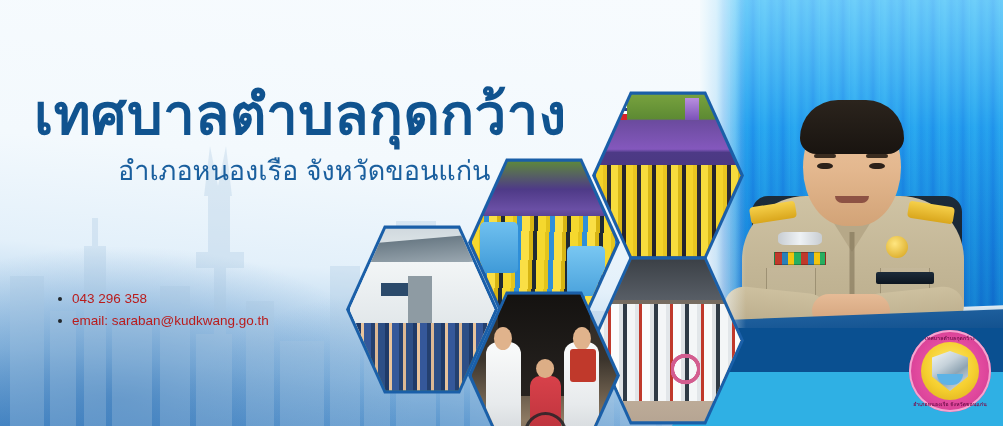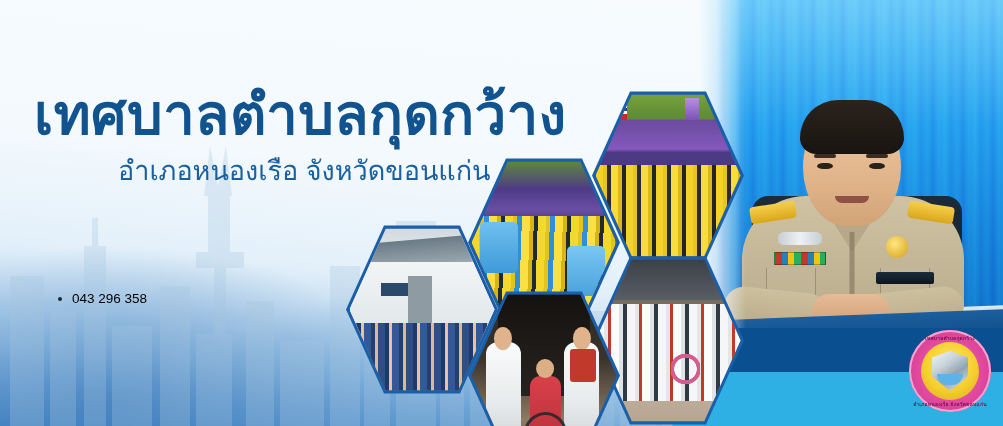--- a/index.html
+++ b/index.html
@@ -210,21 +210,21 @@
     white-space:nowrap;
   }
   .contact {
     position:absolute; left:56px; top:288px;
     list-style:none;
   }
   .contact li {
     position:relative;
     font-size:13.5px;
     line-height:22px;
-    color:#000000;
+    color:#b91c1c;
     padding-left:16px;
     white-space:nowrap;
   }
   .contact li::before {
     content:"";
     position:absolute; left:2px; top:9px;
     width:4px; height:4px; border-radius:50%;
     background:#21262b;
   }
 
@@ -483,20 +483,21 @@
   <div class="band-navy"></div>
   <div class="band-navy2"></div>
   <div class="band-cyan-skew"></div>
   <div class="band-cyan"></div>
 
   <div class="title">เทศบาลตำบลกุดกว้าง</div>
   <div class="subtitle">อำเภอหนองเรือ จังหวัดขอนแก่น</div>
 
   <ul class="contact">
     <li>043 296 358</li>
+    <li>email: saraban@kudkwang.go.th</li>
   </ul>
 
   <div class="collage">
 
     <div class="hex" style="left:592px; top:88px; width:152px; height:175px;">
       <div class="hex-inner">
         <div class="p-yellow-stage">
           <div class="flag1"></div>
           <div class="flag2"></div>
           <div class="crowd"></div>

